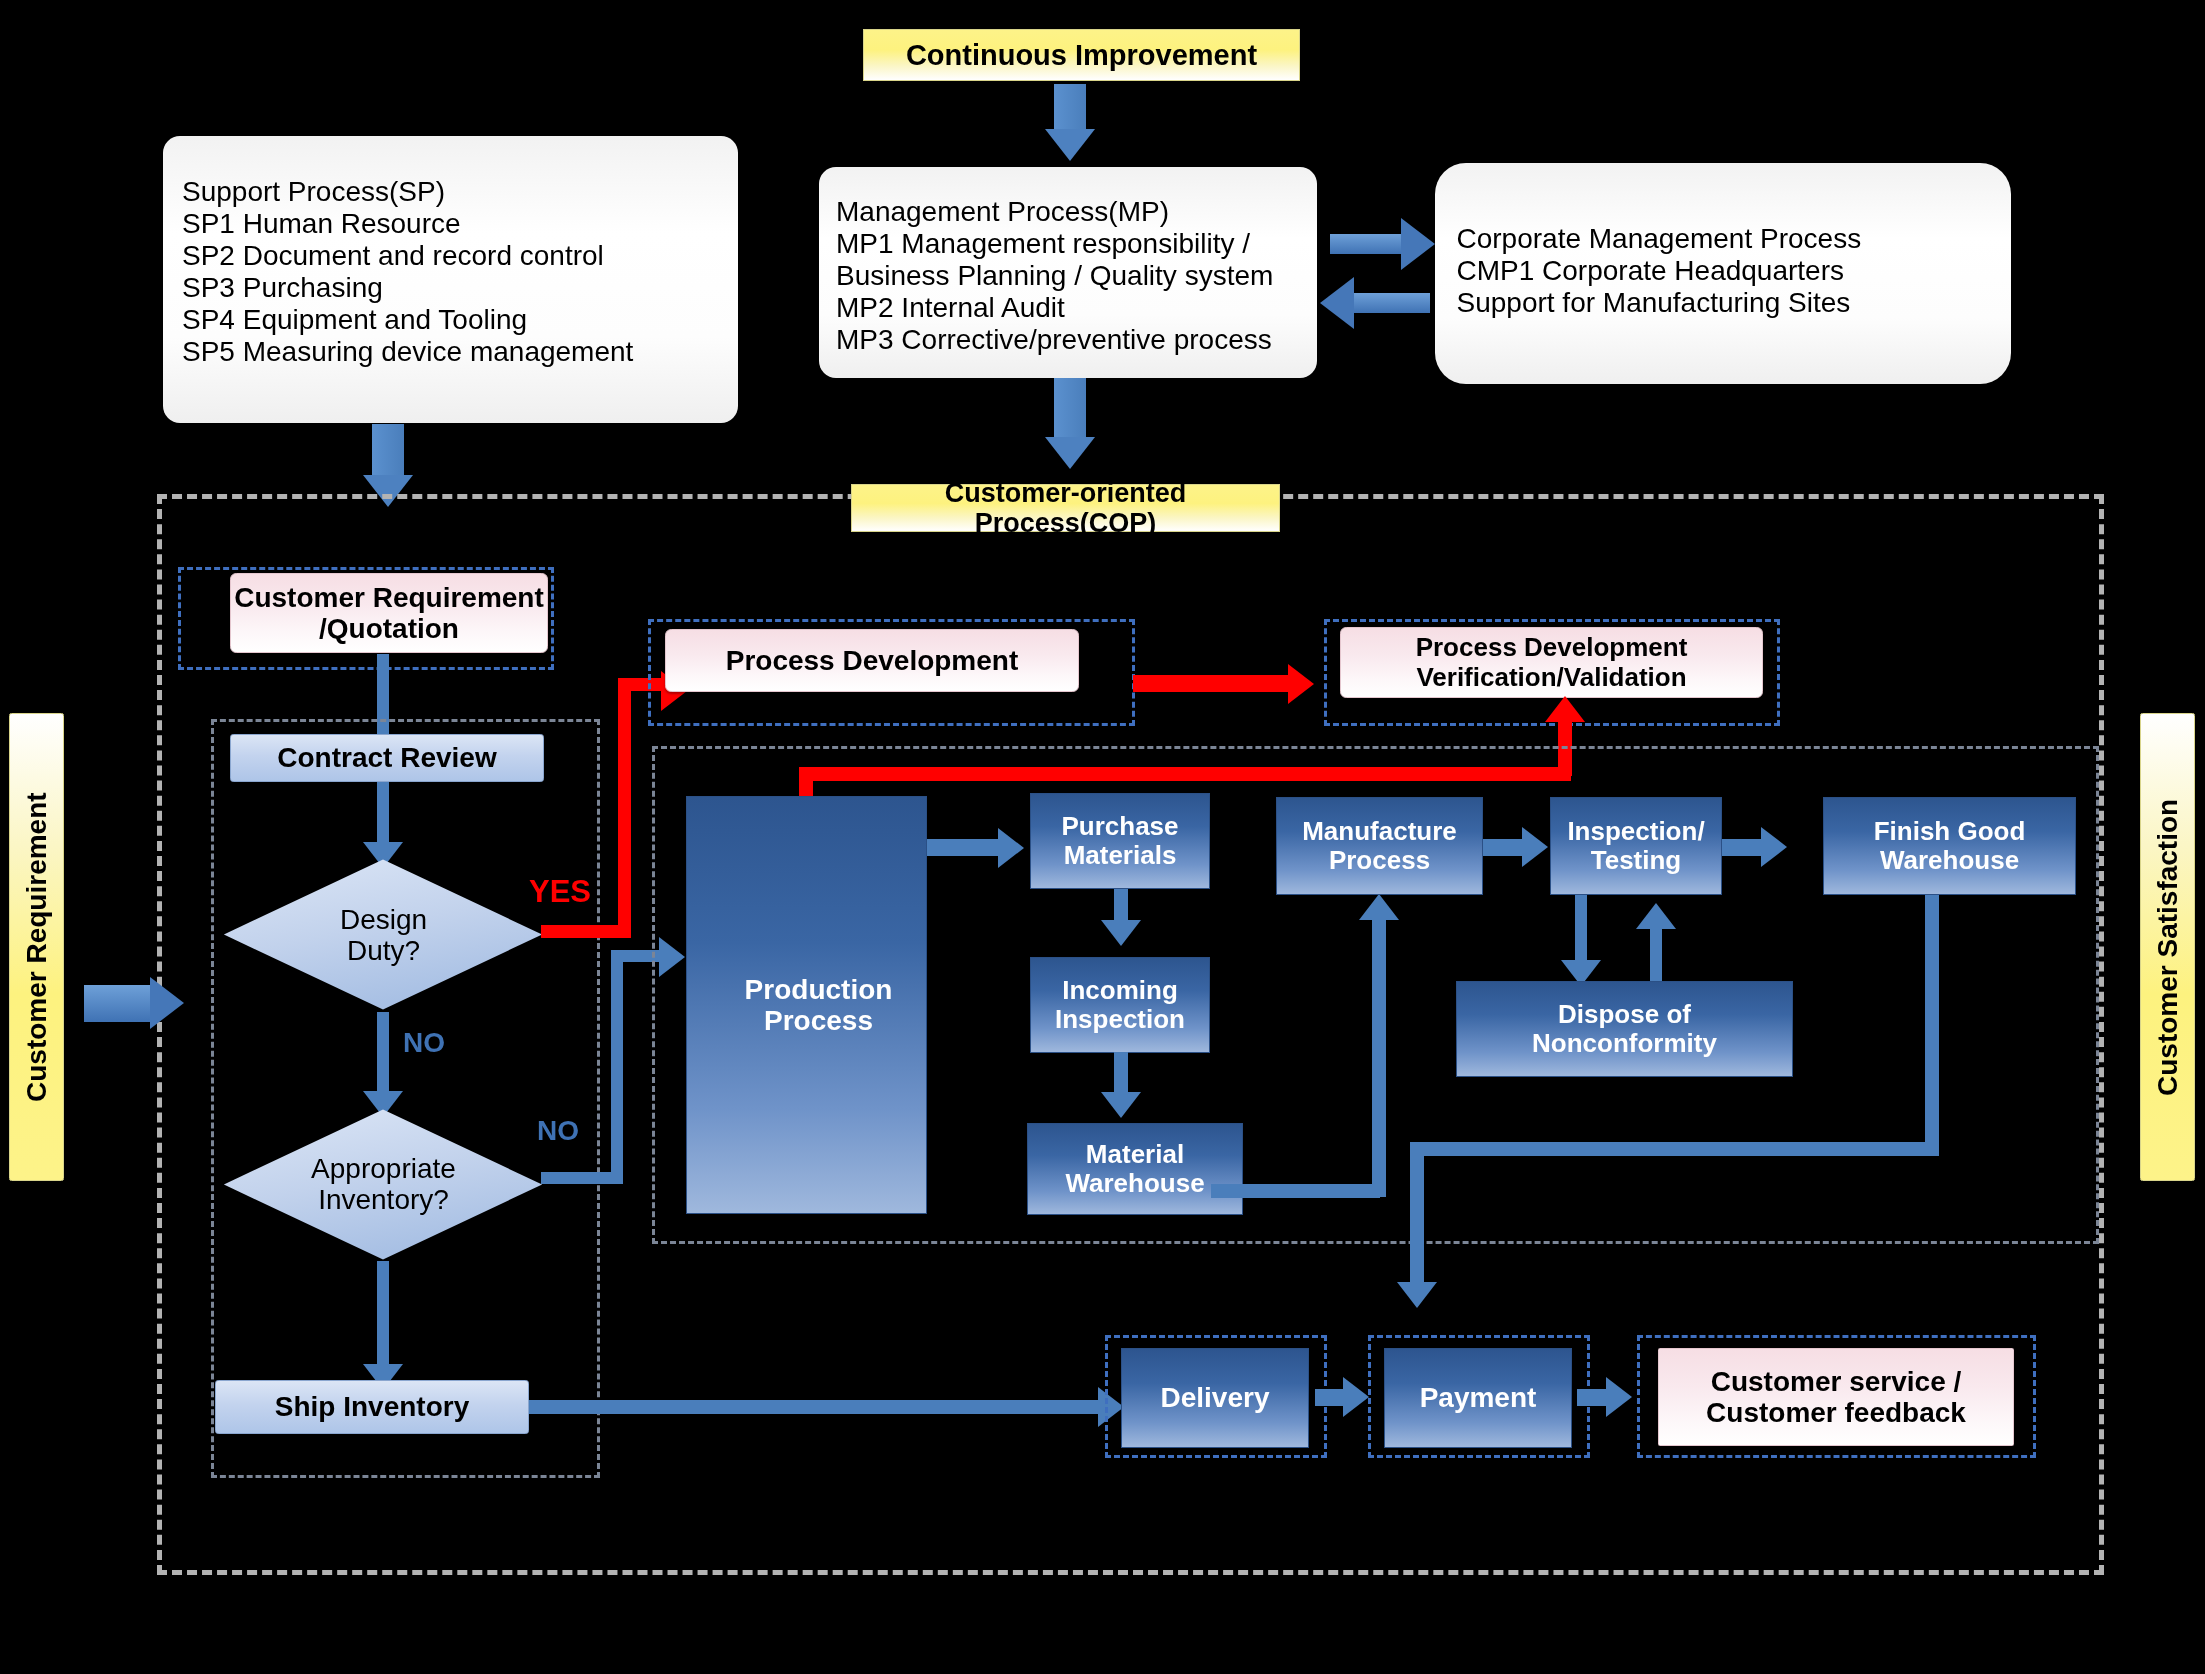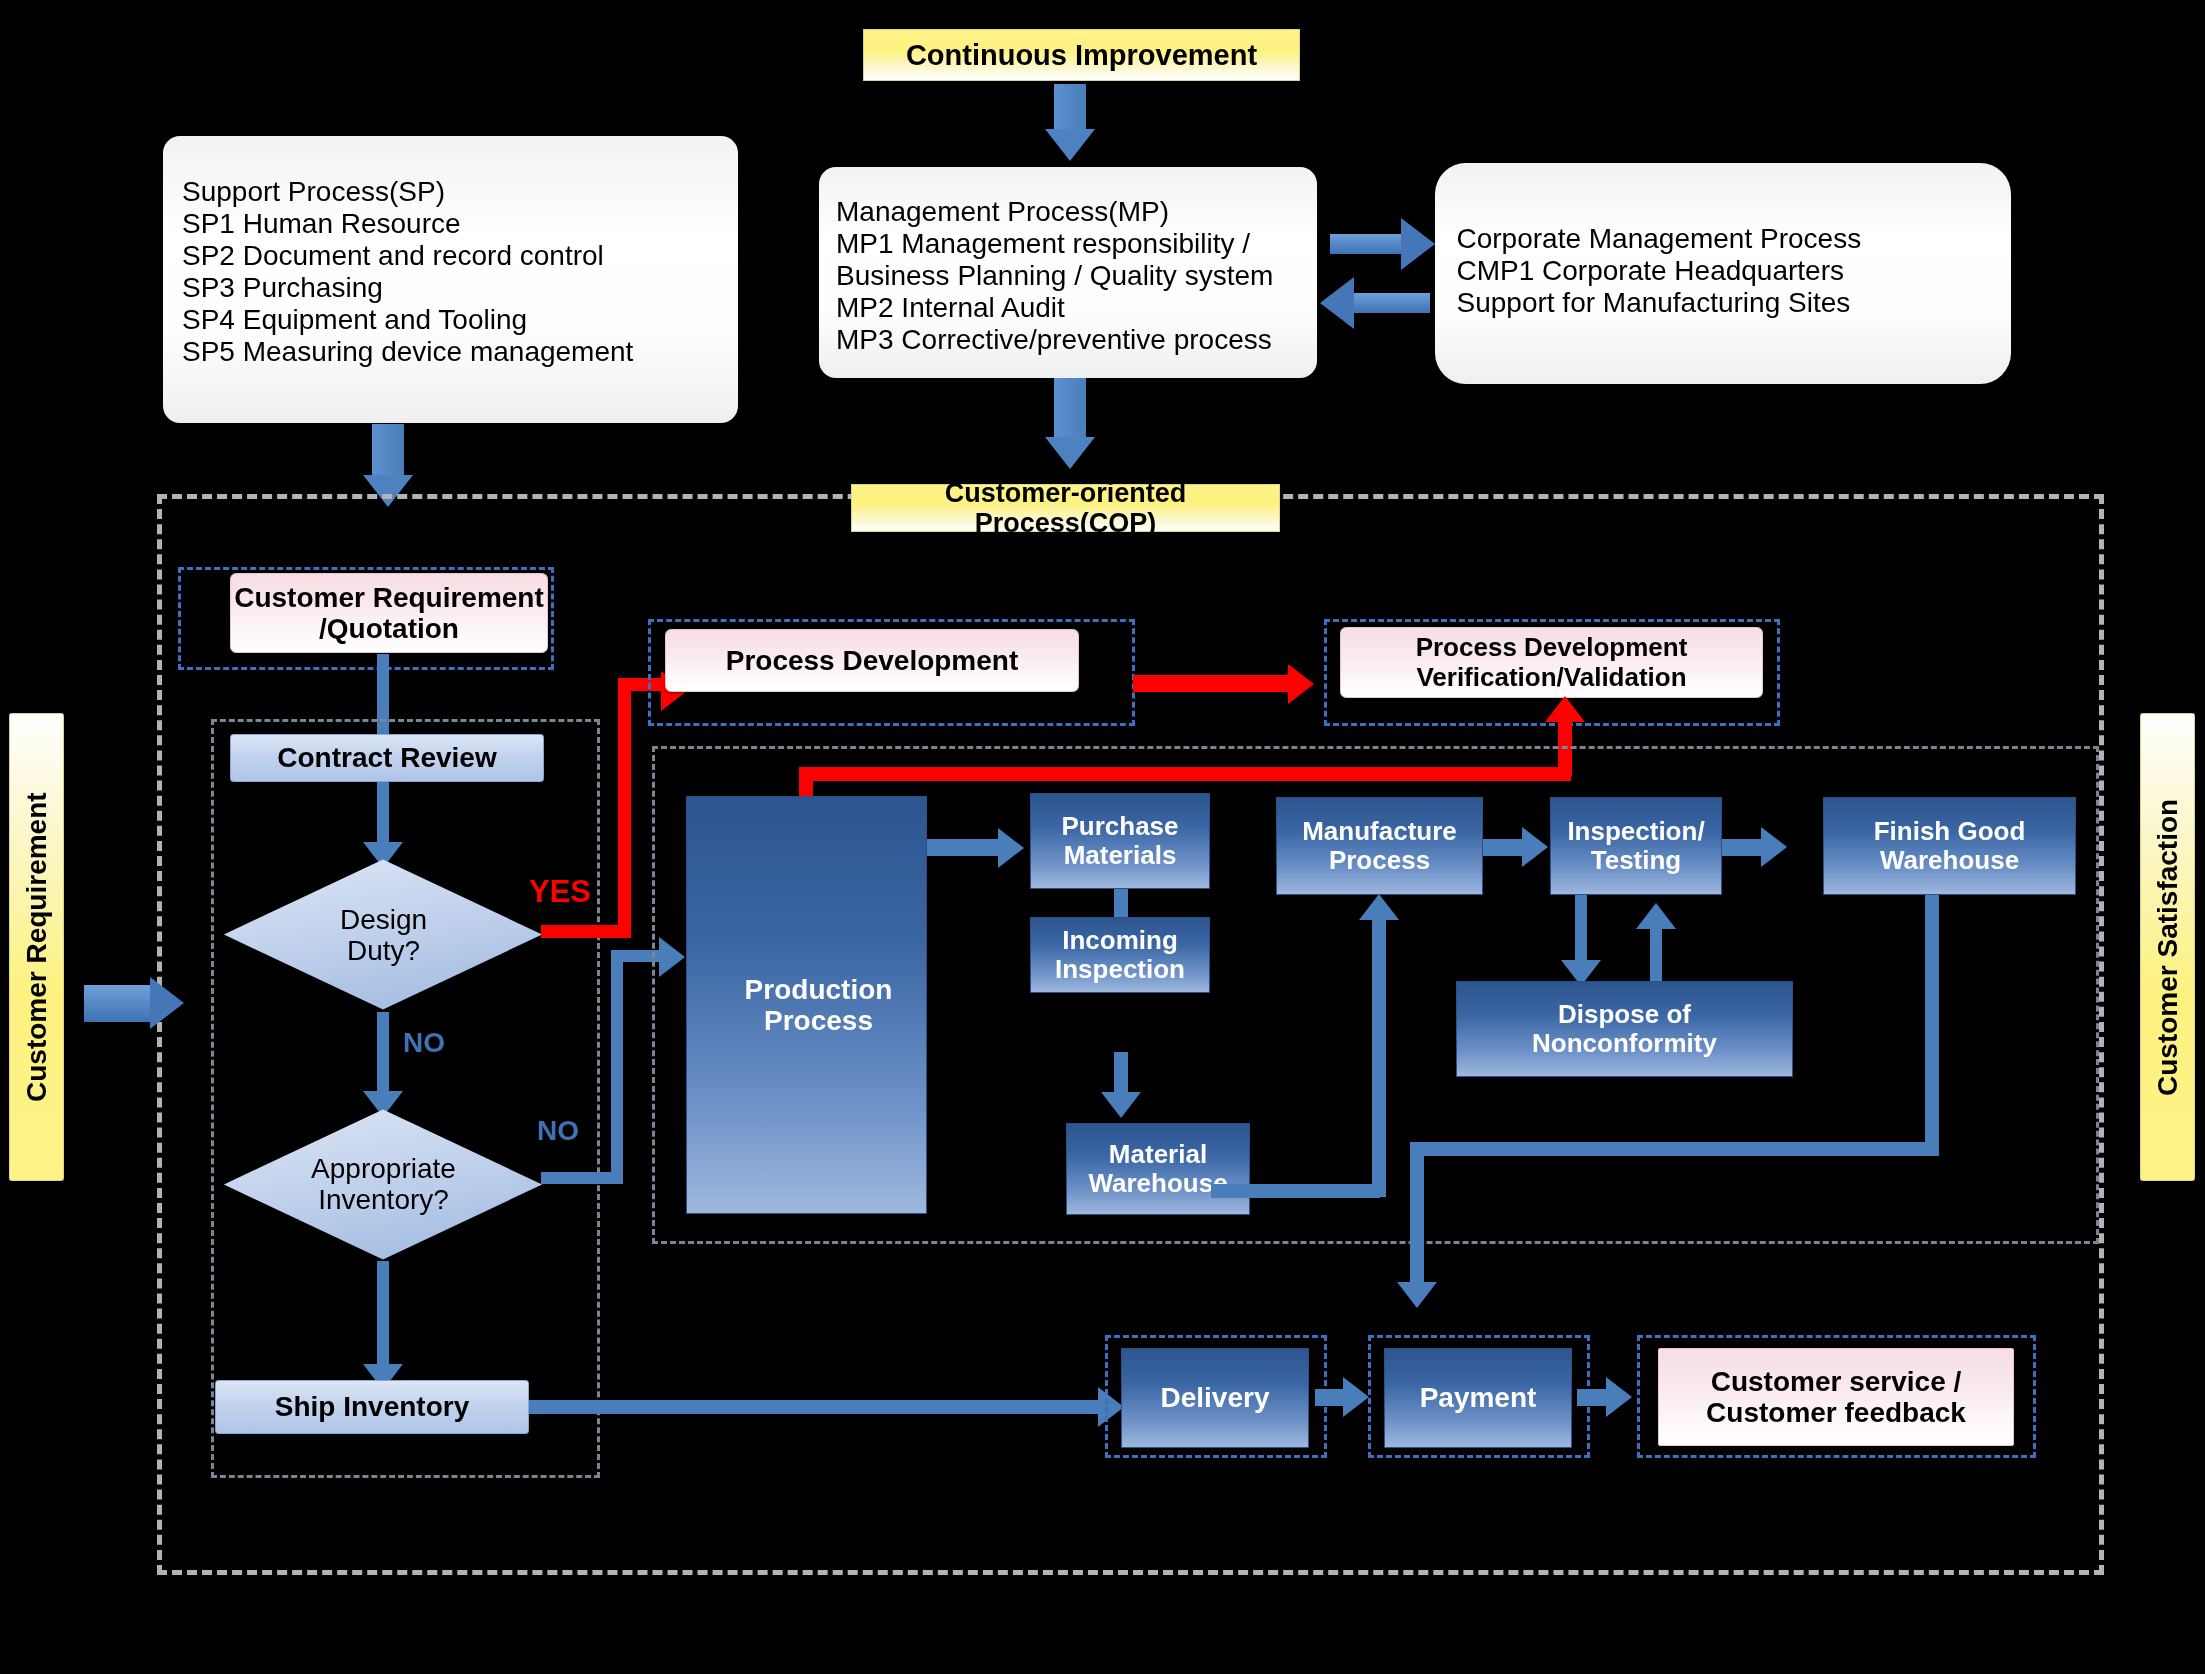--- a/index.html
+++ b/index.html
@@ -224,28 +224,28 @@
   <div class="abs lineH" style="left:927px;top:839px;width:77px;height:17px;"></div>
   <div class="abs tri tri-r" style="left:998px;top:828px;"></div>
 
   <div class="abs box bluebox" style="left:1030px;top:793px;width:180px;height:96px;font-size:26px;flex-direction:column;">
     <span>Purchase</span>
     <span>Materials</span>
   </div>
   <div class="abs lineV" style="left:1114px;top:889px;width:14px;height:37px;"></div>
   <div class="abs tri tri-d" style="left:1101px;top:920px;"></div>
 
-  <div class="abs box bluebox" style="left:1030px;top:917px;width:180px;height:76px;font-size:26px;flex-direction:column;">
+  <div class="abs box bluebox" style="left:1030px;top:957px;width:180px;height:96px;font-size:26px;flex-direction:column;">
     <span>Incoming</span>
     <span>Inspection</span>
   </div>
   <div class="abs lineV" style="left:1114px;top:1052px;width:14px;height:46px;"></div>
   <div class="abs tri tri-d" style="left:1101px;top:1092px;"></div>
 
-  <div class="abs box bluebox" style="left:1066px;top:1123px;width:184px;height:92px;font-size:26px;flex-direction:column;">
+  <div class="abs box bluebox" style="left:1027px;top:1123px;width:216px;height:92px;font-size:26px;flex-direction:column;">
     <span>Material</span>
     <span>Warehouse</span>
   </div>
 
   <div class="abs lineH" style="left:1211px;top:1184px;width:169px;height:14px;"></div>
   <div class="abs lineV" style="left:1372px;top:920px;width:14px;height:277px;"></div>
   <div class="abs tri tri-u" style="left:1359px;top:894px;"></div>
 
   <div class="abs box bluebox" style="left:1276px;top:797px;width:207px;height:98px;font-size:26px;flex-direction:column;">
     <span>Manufacture</span>

